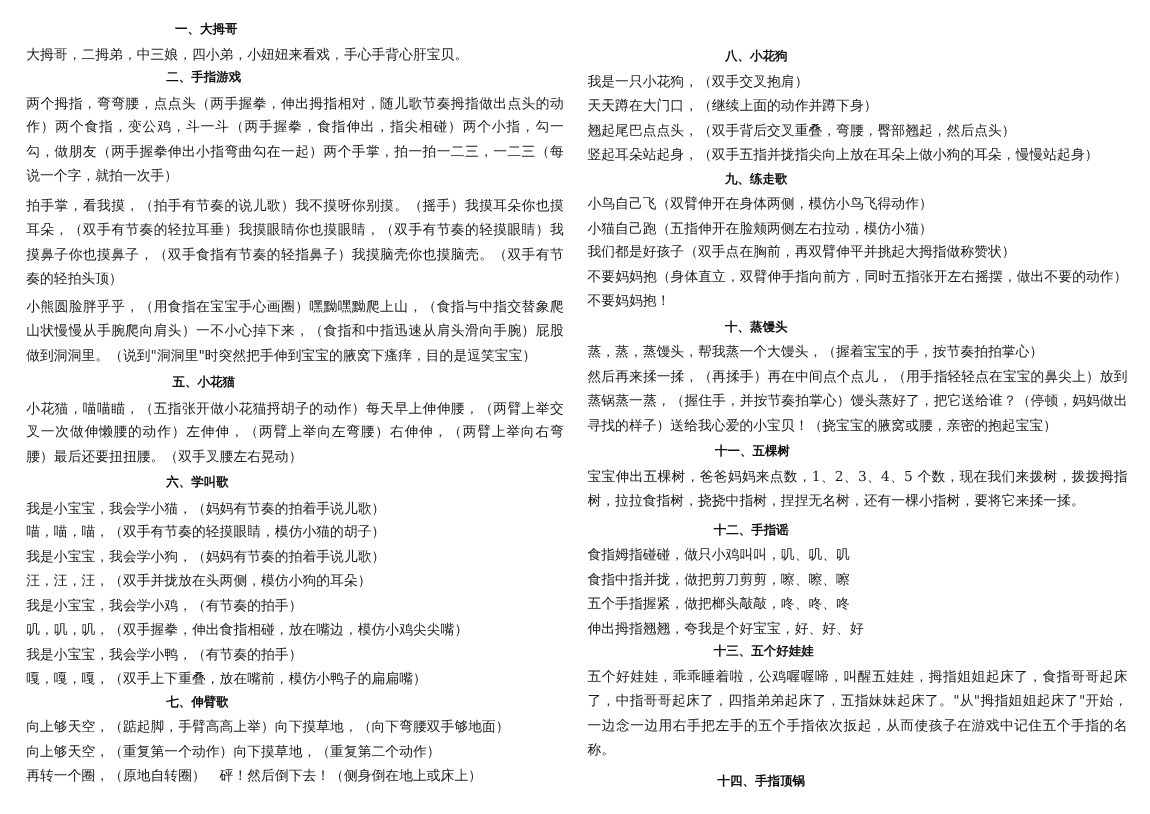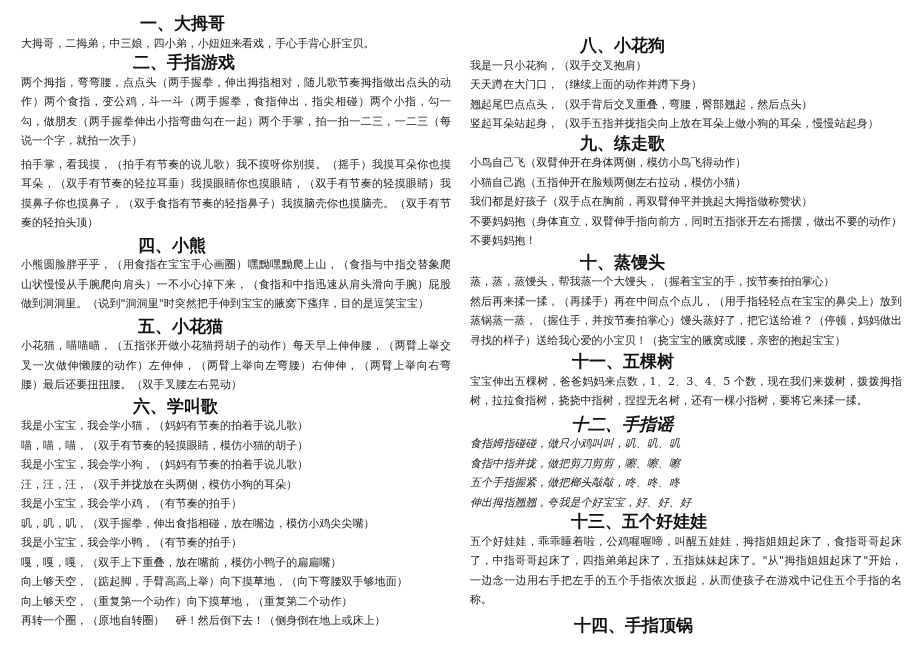--- a/index.html
+++ b/index.html
@@ -7,21 +7,21 @@
     width: 920px; height: 651px; overflow: hidden; position: relative;
     font-family: "DejaVu Serif", "Liberation Serif", serif;
     color: #1a1a1a;
   }
   .col { position: absolute; top: 0; }
   .col-left { left: 21px; width: 430px; }
   .col-right { left: 470px; width: 432px; }
   .section { margin: 0; }
   .title {
     font-family: "DejaVu Sans", "Liberation Sans", sans-serif;
-    font-weight: bold; font-size: 17px; line-height: 19.5px; height: 19.5px;
+    font-weight: bold; font-size: 10px; line-height: 19.5px; height: 19.5px;
     color: #111;
     white-space: nowrap;
   }
   .para, .line {
     font-size: 11px; line-height: 19.5px; letter-spacing: 0.05px;
     text-align: justify; margin: 0;
   }
   .line { white-space: nowrap; text-align: left; }
 </style>
 </head>
@@ -33,39 +33,39 @@
     <p class="para">大拇哥，二拇弟，中三娘，四小弟，小妞妞来看戏，手心手背心肝宝贝。</p>
   </div>
   <div class="section">
     <div class="title" style="padding-left:112px;">二、手指游戏</div>
     <p class="para">两个拇指，弯弯腰，点点头（两手握拳，伸出拇指相对，随儿歌节奏拇指做出点头的动作）两个食指，变公鸡，斗一斗（两手握拳，食指伸出，指尖相碰）两个小指，勾一勾，做朋友（两手握拳伸出小指弯曲勾在一起）两个手掌，拍一拍一二三，一二三（每说一个字，就拍一次手）</p>
   </div>
   <div class="section" style="margin-top:4px;">
     <p class="para">拍手掌，看我摸，（拍手有节奏的说儿歌）我不摸呀你别摸。（摇手）我摸耳朵你也摸耳朵，（双手有节奏的轻拉耳垂）我摸眼睛你也摸眼睛，（双手有节奏的轻摸眼睛）我摸鼻子你也摸鼻子，（双手食指有节奏的轻指鼻子）我摸脑壳你也摸脑壳。（双手有节奏的轻拍头顶）</p>
   </div>
   <div class="section" style="margin-top:3px;">
-    <div class="title" style="padding-left:117px;">四、小熊</div>
     <p class="para">小熊圆脸胖乎乎，（用食指在宝宝手心画圈）嘿黝嘿黝爬上山，（食指与中指交替象爬山状慢慢从手腕爬向肩头）一不小心掉下来，（食指和中指迅速从肩头滑向手腕）屁股做到洞洞里。（说到"洞洞里"时突然把手伸到宝宝的腋窝下瘙痒，目的是逗笑宝宝）</p>
   </div>
   <div class="section" style="margin-top:3px;">
     <div class="title" style="padding-left:117px;">五、小花猫</div>
     <p class="para"> 小花猫，喵喵瞄，（五指张开做小花猫捋胡子的动作）每天早上伸伸腰，（两臂上举交叉一次做伸懒腰的动作）左伸伸，（两臂上举向左弯腰）右伸伸，（两臂上举向右弯腰）最后还要扭扭腰。（双手叉腰左右晃动）</p>
   </div>
   <div class="section" style="margin-top:2px;">
     <div class="title" style="padding-left:112px;">六、学叫歌</div>
     <div class="line"> 我是小宝宝，我会学小猫，（妈妈有节奏的拍着手说儿歌）</div>
     <div class="line"> 喵，喵，喵，（双手有节奏的轻摸眼睛，模仿小猫的胡子）</div>
     <div class="line"> 我是小宝宝，我会学小狗，（妈妈有节奏的拍着手说儿歌）</div>
     <div class="line"> 汪，汪，汪，（双手并拢放在头两侧，模仿小狗的耳朵）</div>
     <div class="line"> 我是小宝宝，我会学小鸡，（有节奏的拍手）</div>
     <div class="line"> 叽，叽，叽，（双手握拳，伸出食指相碰，放在嘴边，模仿小鸡尖尖嘴）</div>
     <div class="line"> 我是小宝宝，我会学小鸭，（有节奏的拍手）</div>
     <div class="line"> 嘎，嘎，嘎，（双手上下重叠，放在嘴前，模仿小鸭子的扁扁嘴）</div>
   </div>
   <div class="section">
+    <div class="title" style="padding-left:112px;">七、伸臂歌</div>
     <div class="line">向上够天空，（踮起脚，手臂高高上举）向下摸草地，（向下弯腰双手够地面）</div>
     <div class="line">向上够天空，（重复第一个动作）向下摸草地，（重复第二个动作）</div>
     <div class="line"> 再转一个圈，（原地自转圈）　砰！然后倒下去！（侧身倒在地上或床上）</div>
   </div>
 </div>
 
 <div class="col col-right" style="top:36px;">
   <div class="section">
     <div class="title" style="padding-left:110px;">八、小花狗</div>
     <div class="line"> 我是一只小花狗，（双手交叉抱肩）</div>
@@ -82,21 +82,21 @@
   </div>
   <div class="section" style="margin-top:2px;">
     <div class="title" style="padding-left:110px;">十、蒸馒头</div>
     <div class="line"> 蒸，蒸，蒸馒头，帮我蒸一个大馒头，（握着宝宝的手，按节奏拍拍掌心）</div>
     <p class="para"> 然后再来揉一揉，（再揉手）再在中间点个点儿，（用手指轻轻点在宝宝的鼻尖上）放到蒸锅蒸一蒸，（握住手，并按节奏拍掌心）馒头蒸好了，把它送给谁？（停顿，妈妈做出寻找的样子）送给我心爱的小宝贝！（挠宝宝的腋窝或腰，亲密的抱起宝宝）</p>
   </div>
   <div class="section" style="margin-top:2px;">
     <div class="title" style="padding-left:102px;">十一、五棵树</div>
     <p class="para">宝宝伸出五棵树，爸爸妈妈来点数，1、2、3、4、5 个数，现在我们来拨树，拨拨拇指树，拉拉食指树，挠挠中指树，捏捏无名树，还有一棵小指树，要将它来揉一揉。</p>
   </div>
-  <div class="section" style="margin-top:4px;font-style:italic;">
+  <div class="section" style="margin-top:4px;">
     <div class="title" style="padding-left:101px;">十二、手指谣</div>
     <div class="line">食指姆指碰碰，做只小鸡叫叫，叽、叽、叽</div>
     <div class="line">食指中指并拢，做把剪刀剪剪，嚓、嚓、嚓</div>
     <div class="line">五个手指握紧，做把榔头敲敲，咚、咚、咚</div>
     <div class="line">伸出拇指翘翘，夸我是个好宝宝，好、好、好</div>
   </div>
   <div class="section">
     <div class="title" style="padding-left:101px;">十三、五个好娃娃</div>
     <p class="para">五个好娃娃，乖乖睡着啦，公鸡喔喔啼，叫醒五娃娃，拇指姐姐起床了，食指哥哥起床了，中指哥哥起床了，四指弟弟起床了，五指妹妹起床了。"从"拇指姐姐起床了"开始，一边念一边用右手把左手的五个手指依次扳起，从而使孩子在游戏中记住五个手指的名称。</p>
   </div>

